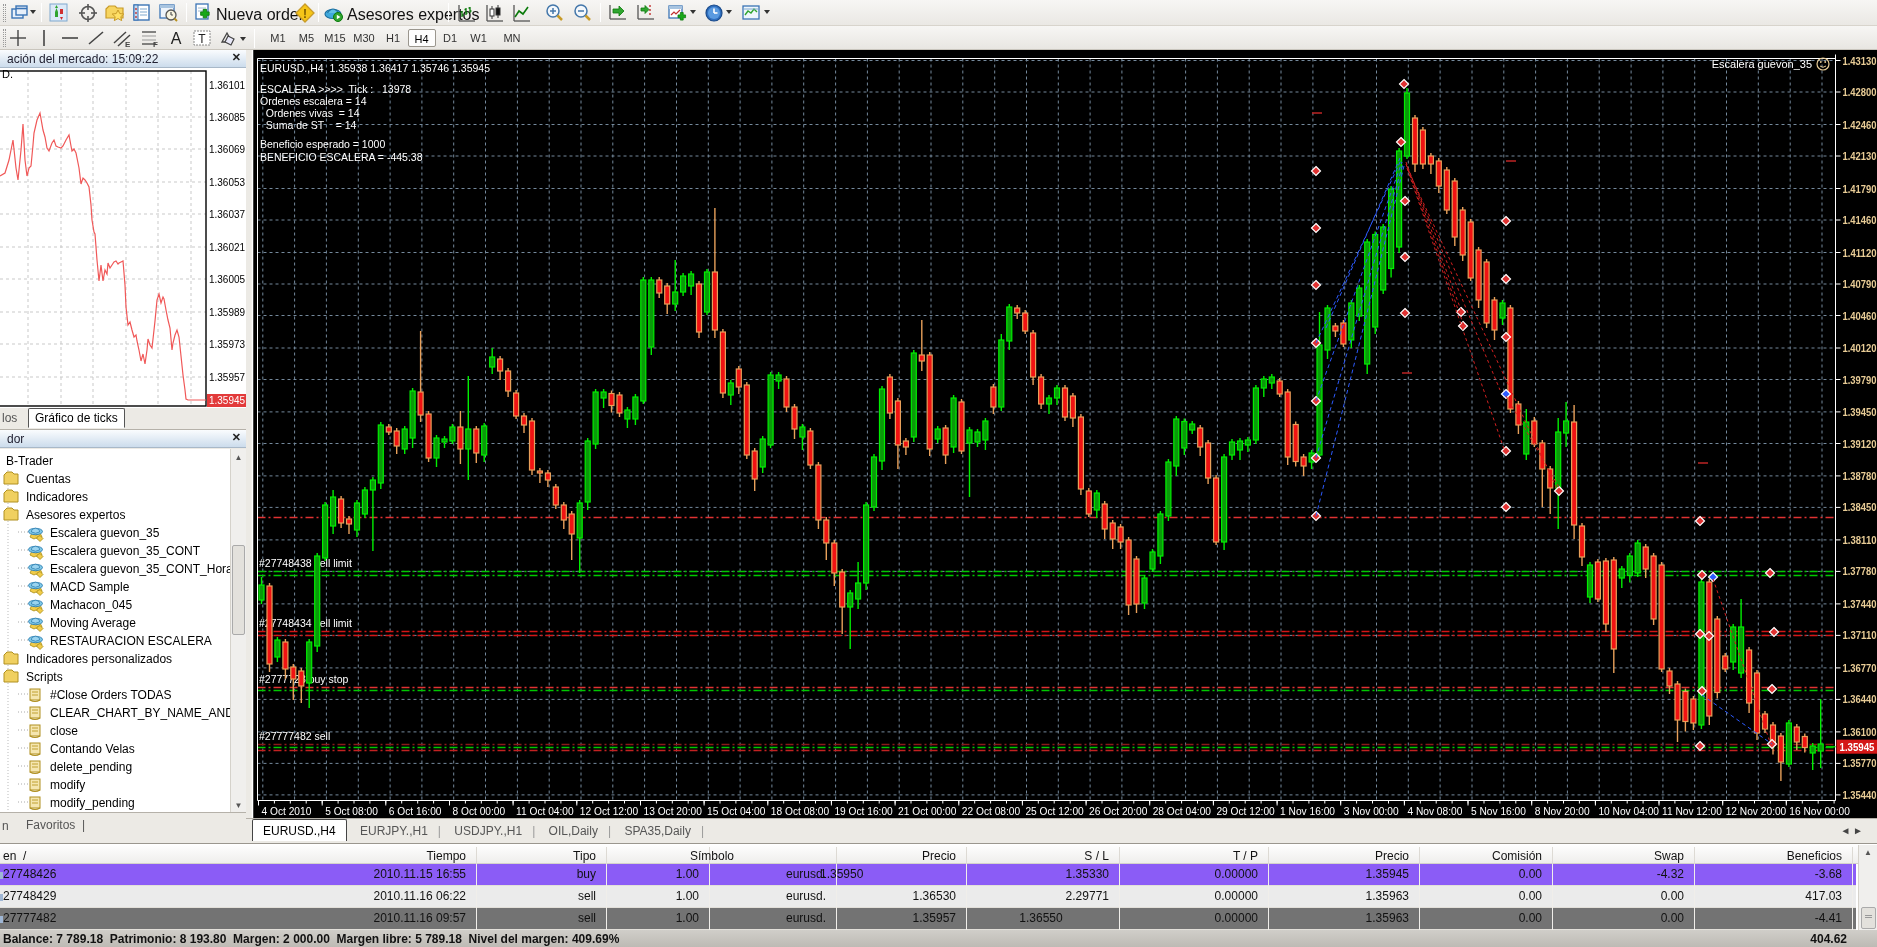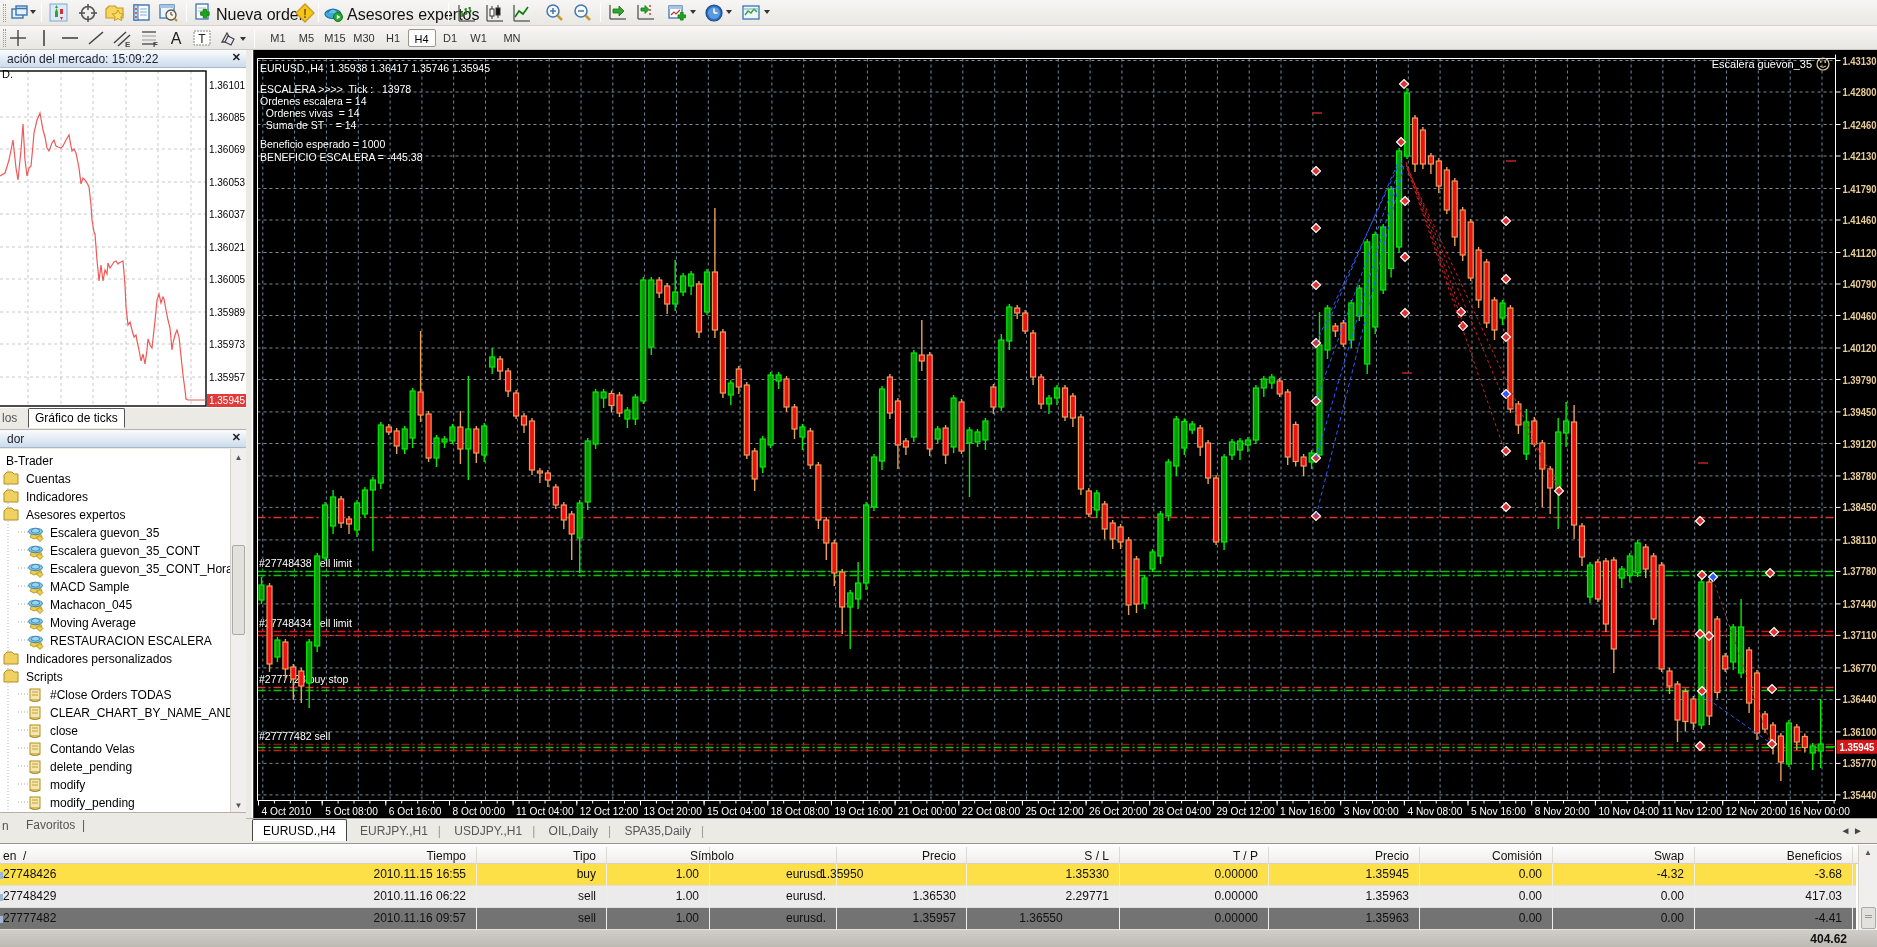--- a/index.html
+++ b/index.html
@@ -1142,21 +1142,21 @@
 <div class="csep" style="left:1268px"></div>
 <span style="position:absolute;left:1273px;top:4px;width:136px;text-align:right">Precio</span>
 <div class="csep" style="left:1419px"></div>
 <span style="position:absolute;left:1406px;top:4px;width:136px;text-align:right">Comisión</span>
 <div class="csep" style="left:1552px"></div>
 <span style="position:absolute;left:1548px;top:4px;width:136px;text-align:right">Swap</span>
 <div class="csep" style="left:1694px"></div>
 <span style="position:absolute;left:1706px;top:4px;width:136px;text-align:right">Beneficios</span>
 <div class="csep" style="left:1852px"></div>
 </div>
-<div class="trow" style="top:20px;background:#fde047">
+<div class="trow" style="top:20px;background:#8b5cf6">
 <span style="position:absolute;left:3px;top:3px">27748426</span>
 <span style="position:absolute;left:0px;top:8px;width:3px;height:7px;background:#9FB6D4"></span>
 <div class="csep2" style="left:476px"></div>
 <span style="position:absolute;left:330px;top:3px;width:136px;text-align:right">2010.11.15 16:55</span>
 <div class="csep2" style="left:606px"></div>
 <span style="position:absolute;left:460px;top:3px;width:136px;text-align:right">buy</span>
 <div class="csep2" style="left:709px"></div>
 <span style="position:absolute;left:563px;top:3px;width:136px;text-align:right">1.00</span>
 <div class="csep2" style="left:836px"></div>
 <span style="position:absolute;left:690px;top:3px;width:136px;text-align:right">eurusd.</span>
@@ -1220,19 +1220,19 @@
 <span style="position:absolute;left:1122px;top:3px;width:136px;text-align:right">0.00000</span>
 <div class="csep2" style="left:1419px"></div>
 <span style="position:absolute;left:1273px;top:3px;width:136px;text-align:right">1.35963</span>
 <div class="csep2" style="left:1552px"></div>
 <span style="position:absolute;left:1406px;top:3px;width:136px;text-align:right">0.00</span>
 <div class="csep2" style="left:1694px"></div>
 <span style="position:absolute;left:1548px;top:3px;width:136px;text-align:right">0.00</span>
 <div class="csep2" style="left:1852px"></div>
 <span style="position:absolute;left:1706px;top:3px;width:136px;text-align:right">-4.41</span>
 </div>
-<div class="sbar"><b style="position:absolute;right:30px">404.62</b></div>
+<div class="sbar"><b>Balance: 7 789.18&nbsp; Patrimonio: 8 193.80&nbsp; Margen: 2 000.00&nbsp; Margen libre: 5 789.18&nbsp; Nivel del margen: 409.69%</b><b style="position:absolute;right:30px">404.62</b></div>
 <div class="vscroll">
       <div class="varr">▲</div>
       <div class="vthumb">
         <div style="margin:7px 3px 0 3px;border-top:1px solid #999;border-bottom:1px solid #999;height:3px"></div>
       </div>
     </div>
 </div>
 </body></html>

